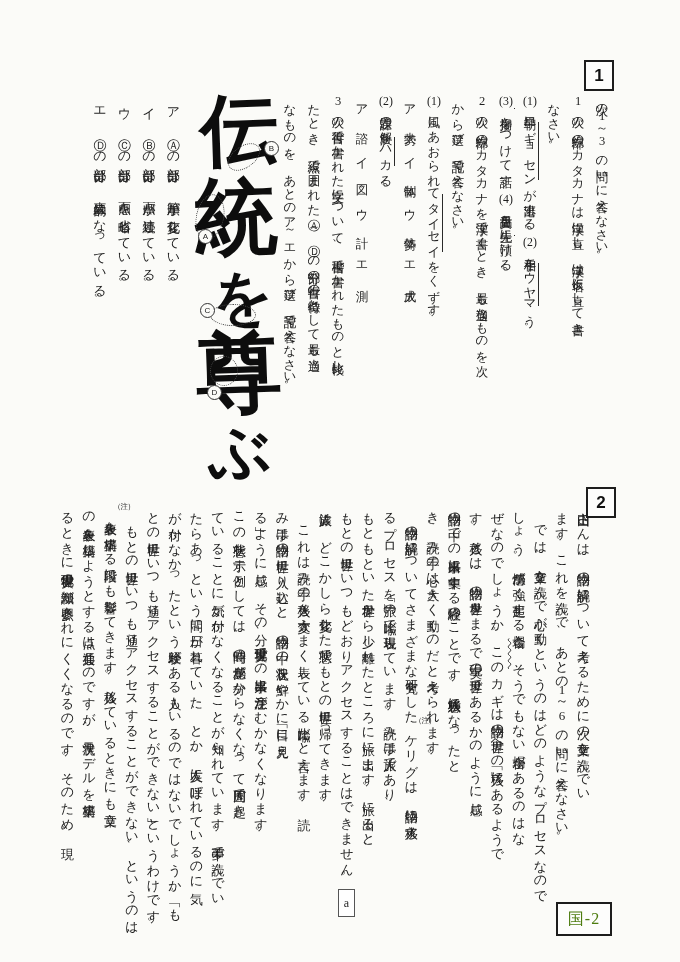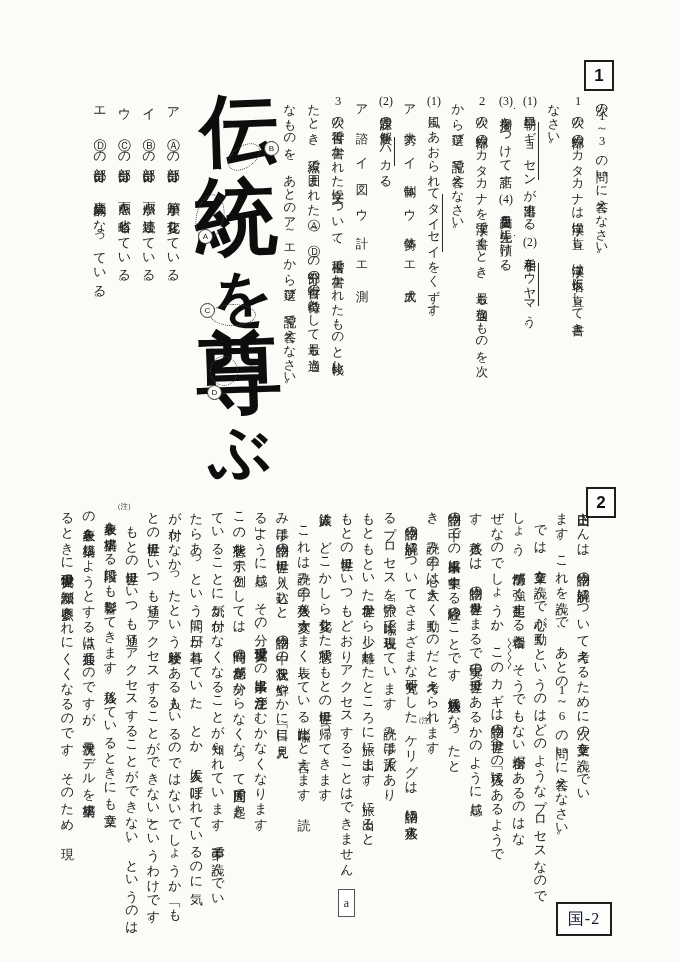--- a/index.html
+++ b/index.html
@@ -80,21 +80,21 @@
     text-align:center;color:#222;background:#fbfbf8;
   }
   .la{left:20px;top:141px;}
   .lb{left:86px;top:53px;}
   .lc{left:22px;top:215px;}
   .ld{left:29px;top:297px;}
   
   #footer-box{
     position:absolute;left:556px;top:902px;width:52px;height:30px;
     border:2px solid #1d1d1d;background:#fdfdfc;
-    font-size:16px;color:#0f172a;
+    font-size:16px;color:#4d7c0f;
     display:flex;align-items:center;justify-content:center;
     letter-spacing:1px;
   }
 </style>
 </head>
 <body>
 
 <div class="qbox" style="left:584px;top:60px;">1</div>
 
 <div class="vblock" id="sec1-lines">

